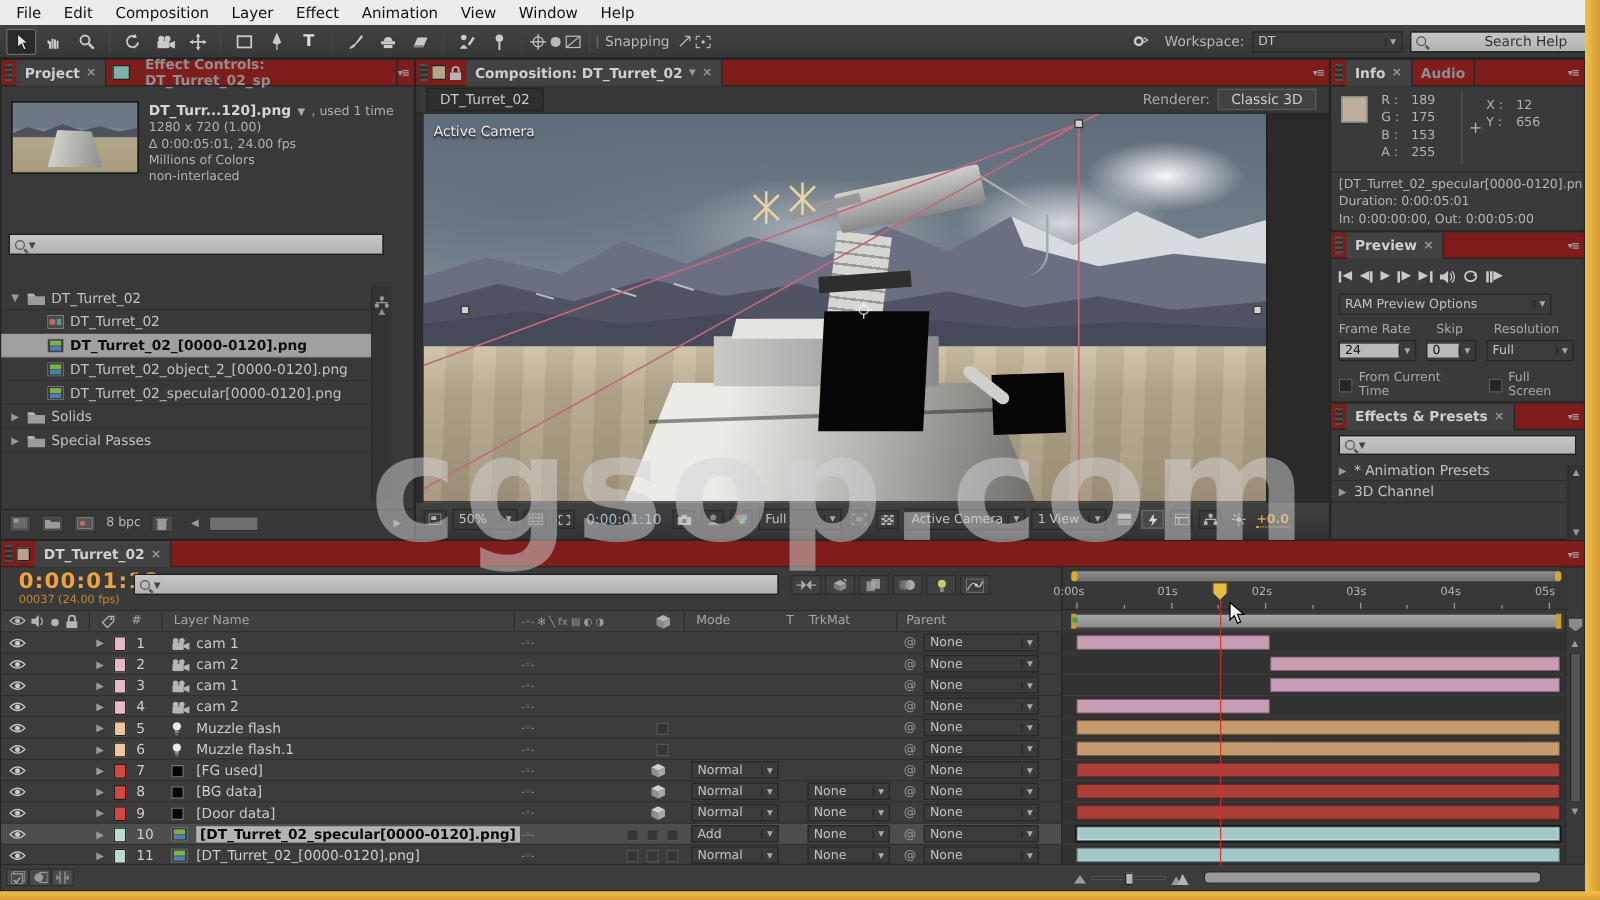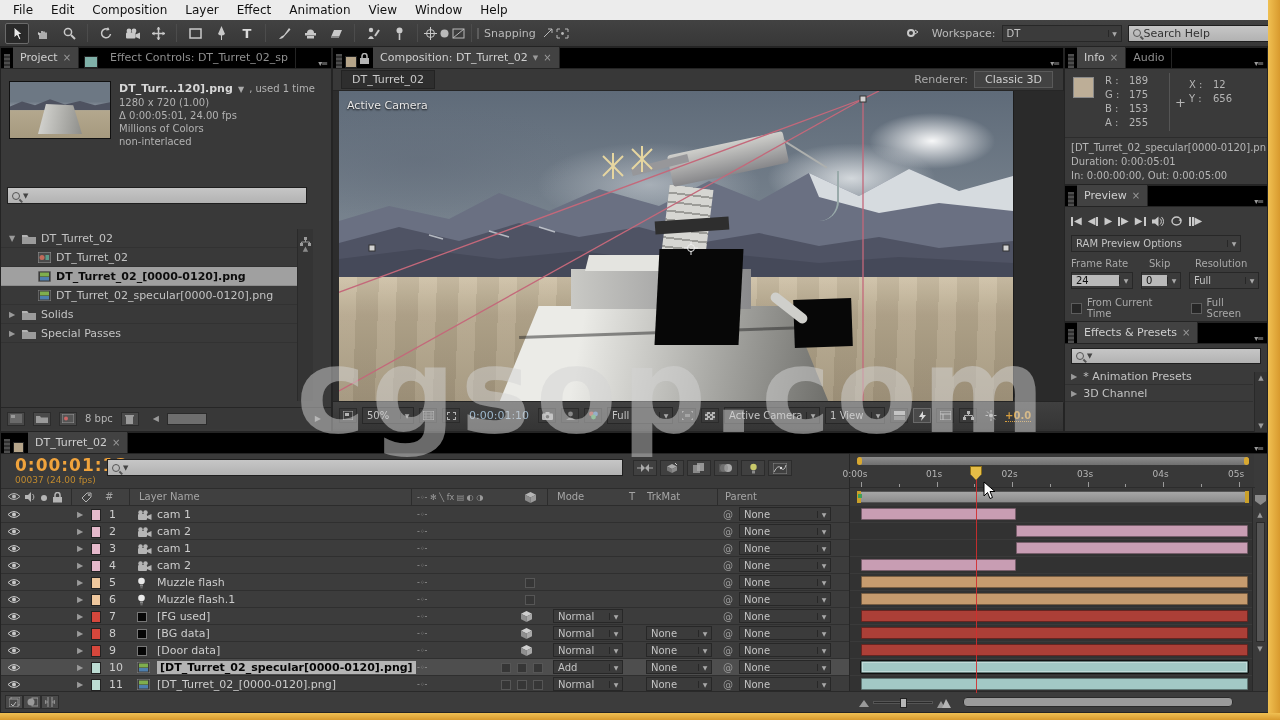--- a/index.html
+++ b/index.html
@@ -16,21 +16,21 @@
 .smalllbl{font-size:11px;color:#b9b9b9;}
 .cb{width:11px;height:11px;background:#262626;border:1px solid #5c5c5c;display:inline-block;}
 .dd{display:flex;align-items:center;background:#3b3b3b;border:1px solid #272727;height:17px;font-size:10px;color:#c3c3c3;}
 .dd .ddv{flex:1;padding:0 4px;white-space:nowrap;overflow:hidden;}
 .dd .dda{width:13px;text-align:center;border-left:1px solid #272727;font-size:6px;color:#aaa;}
 .inputlight{background:linear-gradient(#c6c6c6,#b2b2b2);border:1px solid #1f1f1f;color:#222;display:flex;align-items:center;font-size:11px;}
 .mag{width:8px;height:8px;border:1.5px solid #555;border-radius:50%;position:relative;margin:0 3px 0 4px;}
 .mag:after{content:"";position:absolute;width:4px;height:1.5px;background:#555;transform:rotate(45deg);left:6px;top:7px;}
 
 .panel{position:absolute;background:#393939;border:1px solid #242424;}
-.tabbar{height:21px;background:#000000;display:flex;align-items:flex-end;border-bottom:1px solid #242424;}
+.tabbar{height:21px;background:#7f1d1d;display:flex;align-items:center;border-bottom:1px solid #242424;font-weight:bold;}
 .grip{width:6px;height:14px;margin:0 3px;background:repeating-linear-gradient(180deg,#4e4e4e 0 2px,#303030 2px 4px);}
 .ptab{height:21px;display:flex;align-items:center;padding:0 7px;background:#424242;border-right:1px solid #242424;font-size:11px;color:#cfcfcf;gap:5px;}
 .ptab .x{color:#9a9a9a;font-size:10px;}
 .ptab.inactive{background:transparent;color:#8f8f8f;}
 .pmenu{margin-left:auto;margin-right:4px;font-size:8px;color:#9a9a9a;letter-spacing:-1px;}
 
 #project{left:0;top:47px;width:332px;height:385px;}
 #proj-meta{position:absolute;left:0;top:21px;width:100%;height:96px;}
 #proj-thumb{position:absolute;left:8px;top:12px;width:102px;height:58px;border:1px solid #111;
 background:linear-gradient(180deg,#6d7884 0 35%,#8d96a0 45%,#b3a78d 52%,#a69a7f 100%);}
@@ -269,21 +269,21 @@
             <path d="M9 3 l3 2 -3 2" fill="none" stroke="#c9c9c9"></path>
           </svg>
         </div>
       <span class="smalllbl">Workspace:</span>
       <div class="dd" style="width:120px;">
         <span class="ddv">DT</span>
         <span class="dda">▼</span>
       </div>
       <div class="inputlight" style="width:212px;height:17px;">
         <span class="mag"></span>
-        <span style="color:#333;">Search Help</span>
+        <span style="color:#333;margin-left:44px;">Search Help</span>
       </div>
     </div>
   </div>
 
   <div id="project" class="panel">
     <div class="tabbar">
       <div class="grip"></div>
       <div class="ptab">
         <span>Project</span>
         <span class="x">×</span>
@@ -338,20 +338,31 @@
         <div class="prow sel" style="padding-left: 22px;">
           <span class="tw"></span>
           <span style="display: flex;">
             <svg width="13" height="11">
               <rect x="0" y="0" width="13" height="11" fill="#3a3a3a" stroke="#888"></rect>
               <rect x="2" y="1.5" width="9" height="4" fill="#7fae4e"></rect>
               <rect x="2" y="6" width="9" height="3.5" fill="#4e7fae"></rect>
             </svg>
           </span>
           <span>DT_Turret_02_[0000-0120].png</span>
+        </div>
+        <div class="prow" style="padding-left: 22px;">
+          <span class="tw"></span>
+          <span style="display: flex;">
+            <svg width="13" height="11">
+              <rect x="0" y="0" width="13" height="11" fill="#3a3a3a" stroke="#888"></rect>
+              <rect x="2" y="1.5" width="9" height="4" fill="#7fae4e"></rect>
+              <rect x="2" y="6" width="9" height="3.5" fill="#4e7fae"></rect>
+            </svg>
+          </span>
+          <span>DT_Turret_02_object_2_[0000-0120].png</span>
         </div>
         <div class="prow" style="padding-left: 22px;">
           <span class="tw"></span>
           <span style="display: flex;">
             <svg width="13" height="11">
               <rect x="0" y="0" width="13" height="11" fill="#3a3a3a" stroke="#888"></rect>
               <rect x="2" y="1.5" width="9" height="4" fill="#7fae4e"></rect>
               <rect x="2" y="6" width="9" height="3.5" fill="#4e7fae"></rect>
             </svg>
           </span>

